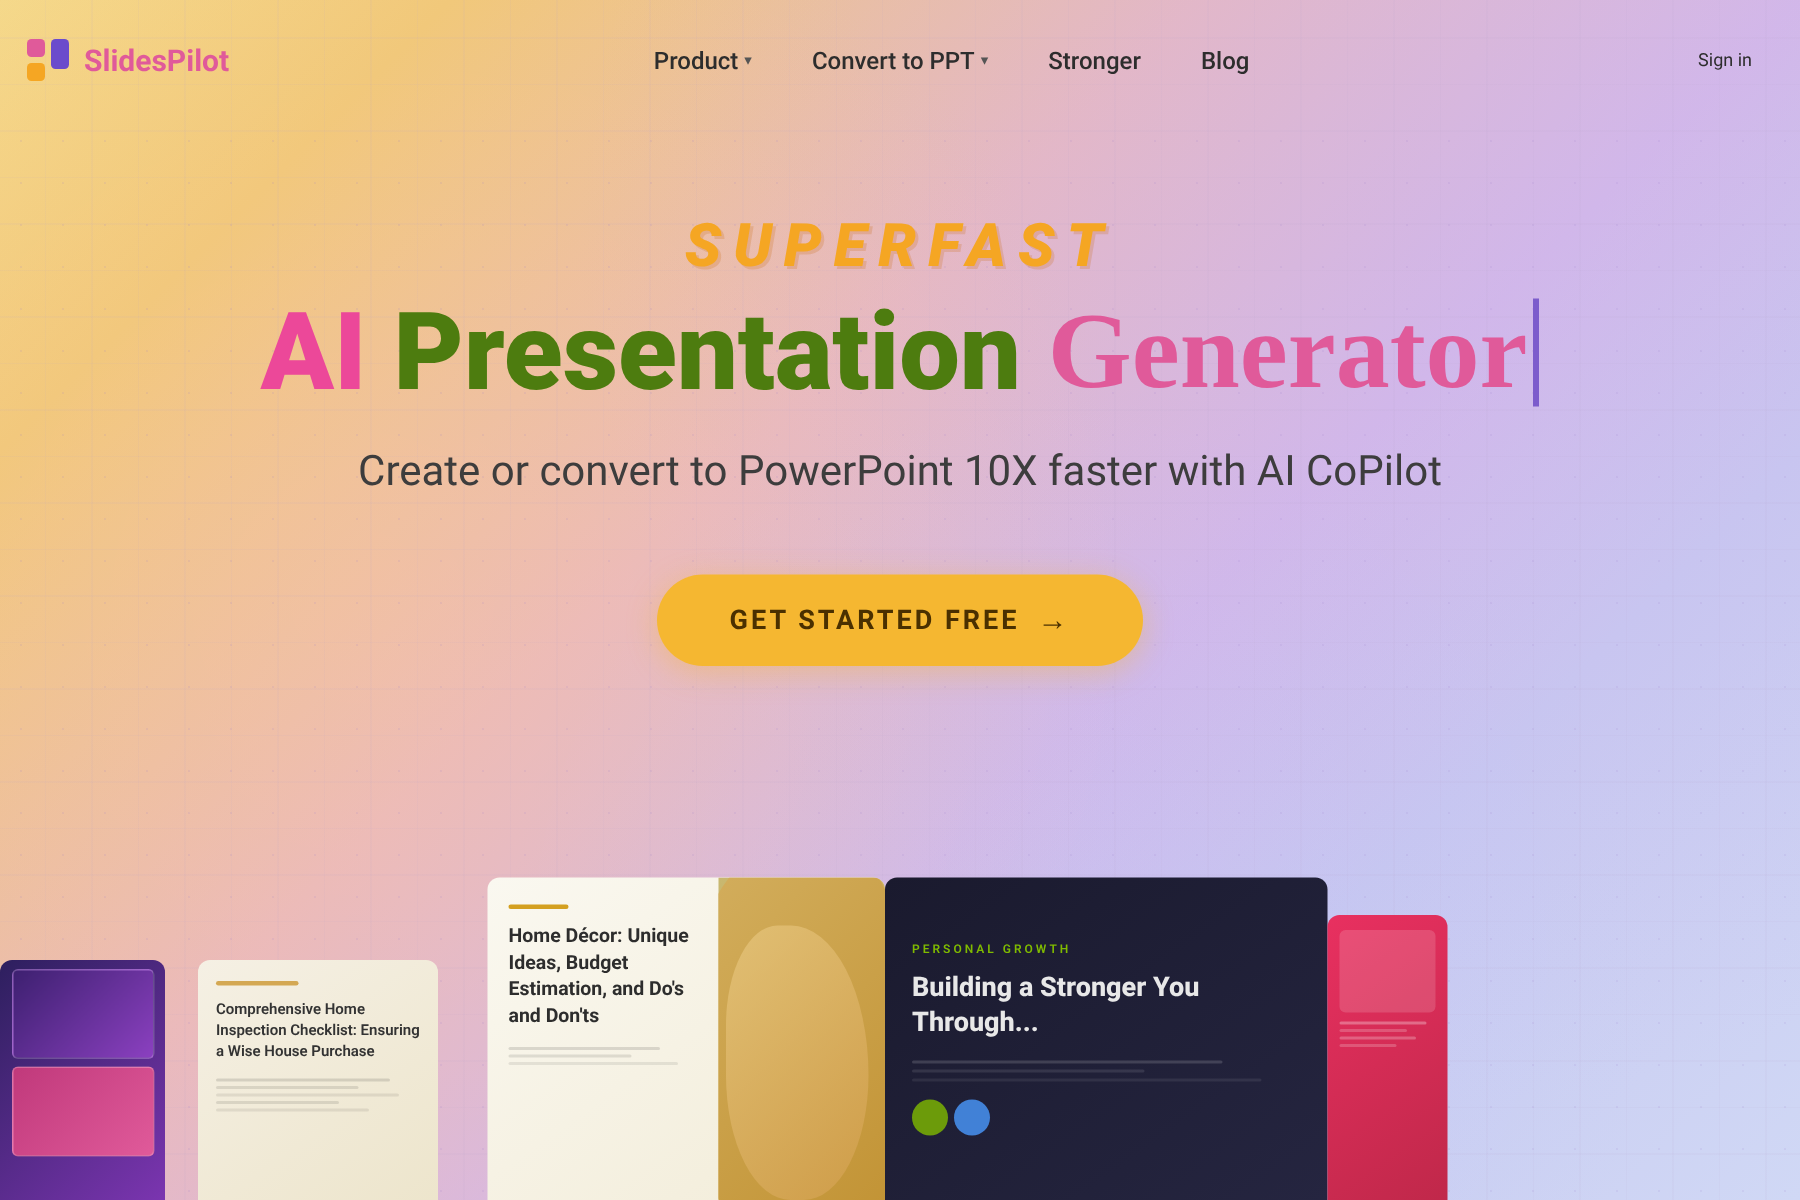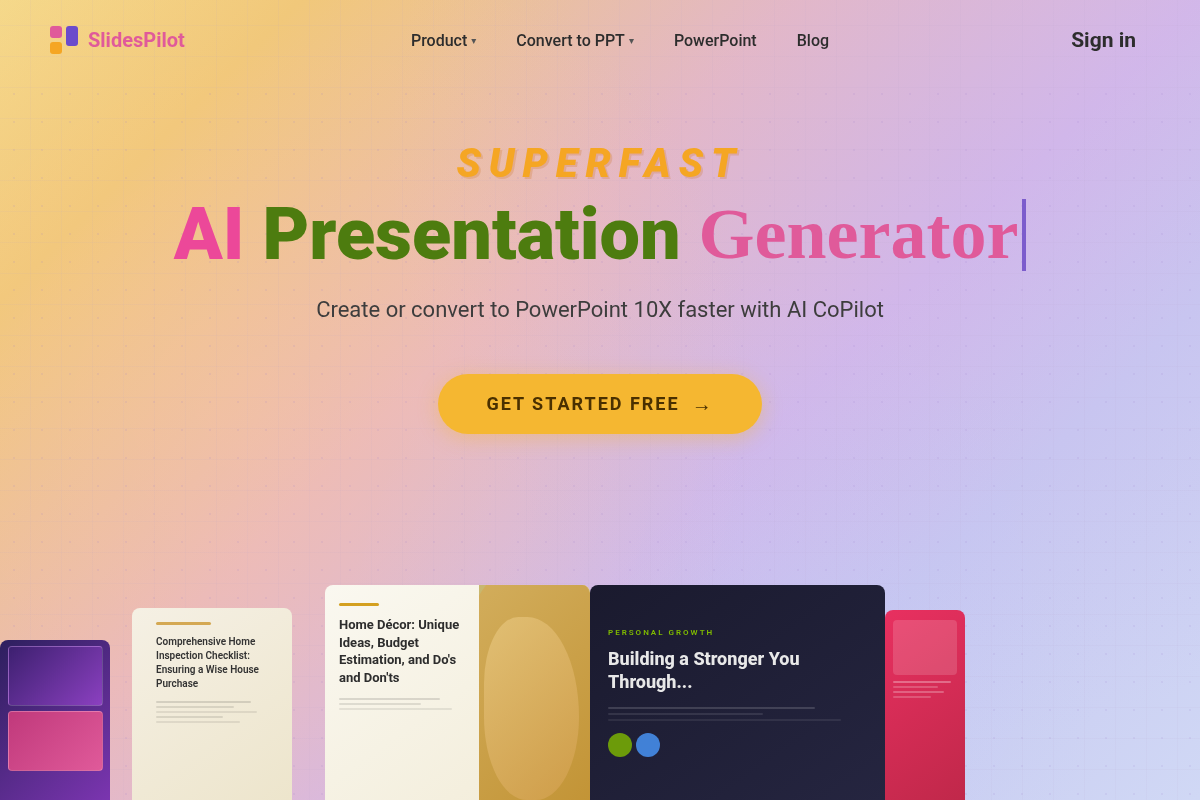--- a/index.html
+++ b/index.html
@@ -42,21 +42,21 @@
       z-index: 0;
     }
 
     
     .navbar {
       position: relative;
       z-index: 10;
       display: flex;
       align-items: center;
       justify-content: space-between;
-      padding: 0 48px;
+      padding: 0 16px;
       height: 80px;
     }
 
     .logo {
       display: flex;
       align-items: center;
       gap: 8px;
       text-decoration: none;
     }
 
@@ -99,22 +99,22 @@
       color: #555;
     }
 
     .nav-auth {
       display: flex;
       align-items: center;
       gap: 16px;
     }
 
     .sign-in {
-      font-size: 21px;
-      font-weight: 700;
+      font-size: 12px;
+      font-weight: 400;
       color: #2d2d2d;
       cursor: pointer;
       padding: 8px 16px;
     }
 
     .get-started-btn {
       background: #f5b731;
       color: #4a3000;
       font-size: 16px;
       font-weight: 600;
@@ -178,21 +178,21 @@
       vertical-align: middle;
       animation: blink 1s infinite;
     }
 
     @keyframes blink {
       0%, 50% { opacity: 1; }
       51%, 100% { opacity: 0; }
     }
 
     .subtitle {
-      font-size: 22px;
+      font-size: 28px;
       color: #3d3d3d;
       font-weight: 400;
       margin-bottom: 48px;
       line-height: 1.5;
     }
 
     .cta-button {
       display: inline-flex;
       align-items: center;
       gap: 12px;
@@ -276,21 +276,21 @@
   <div class="nav-links">
     <a class="nav-item">
       <span>Product</span>
       <span class="nav-chevron">▾</span>
     </a>
     <a class="nav-item">
       <span>Convert to PPT</span>
       <span class="nav-chevron">▾</span>
     </a>
     <a class="nav-item">
-      <span>PowerPoint</span>
+      <span>Stronger</span>
     </a>
     <a class="nav-item">
       <span>Blog</span>
     </a>
   </div>
 
   <div class="nav-auth">
     <span class="sign-in">Sign in</span>
   </div>
 </nav>
@@ -314,21 +314,21 @@
 </section>
 
 <div class="cards-section">
   <div class="cards-inner">
 
     <div class="card-item" style="width:110px; height:160px; background:linear-gradient(135deg,#2d1f5e,#7b35b0); border-radius:8px 8px 0 0; overflow:hidden; padding:6px; display:flex; flex-direction:column; gap:5px; align-items:center;">
       <div style="width:95px; height:60px; background:linear-gradient(135deg,#3d2070,#8b40c0); border-radius:4px; border:1px solid rgba(255,255,255,0.2);"></div>
       <div style="width:95px; height:60px; background:linear-gradient(135deg,#c0397b,#e05a9a); border-radius:4px; border:1px solid rgba(255,255,255,0.2);"></div>
     </div>
 
-    <div class="card-item" style="width:160px; height:192px; background:linear-gradient(145deg,#f5f0e4,#ede5cc); border-radius:8px 8px 0 0; overflow:hidden; padding:14px 24px; margin-left:22px;">
+    <div class="card-item" style="width:160px; height:160px; background:linear-gradient(145deg,#f5f0e4,#ede5cc); border-radius:8px 8px 0 0; overflow:hidden; padding:14px 12px; margin-left:22px;">
       <div style="width:55px; height:3px; background:#d4a853; border-radius:2px; margin-bottom:10px;"></div>
       <p style="font-size:10px; font-weight:600; color:#333; line-height:1.4; margin-bottom:10px;">Comprehensive Home Inspection Checklist: Ensuring a Wise House Purchase</p>
       <div style="display:flex;flex-direction:column;gap:3px;">
         <div style="height:2px;width:85%;background:rgba(0,0,0,0.12);border-radius:2px;"></div>
         <div style="height:2px;width:70%;background:rgba(0,0,0,0.10);border-radius:2px;"></div>
         <div style="height:2px;width:90%;background:rgba(0,0,0,0.08);border-radius:2px;"></div>
         <div style="height:2px;width:60%;background:rgba(0,0,0,0.10);border-radius:2px;"></div>
         <div style="height:2px;width:75%;background:rgba(0,0,0,0.08);border-radius:2px;"></div>
       </div>
     </div>

